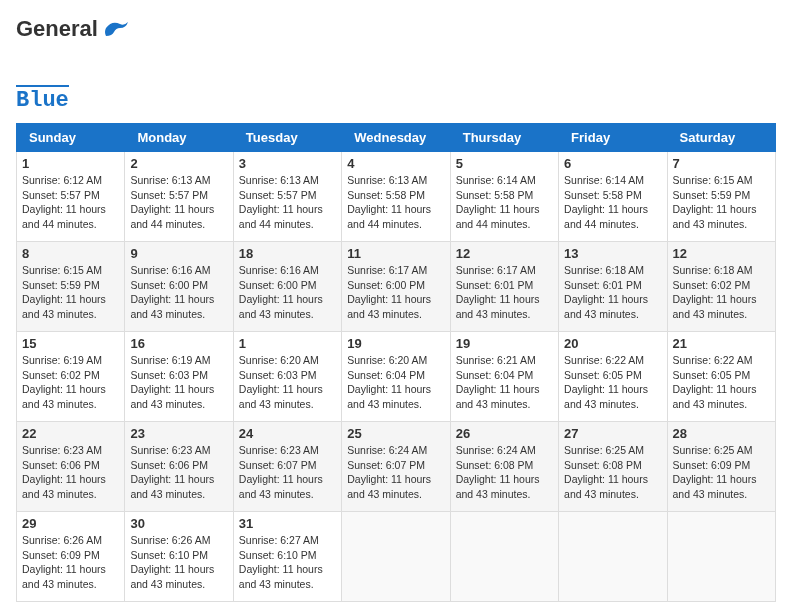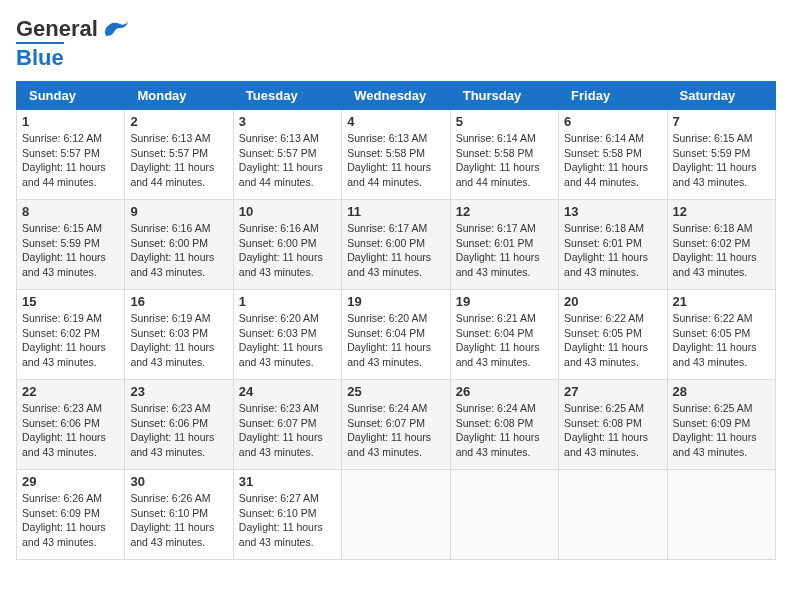--- a/index.html
+++ b/index.html
@@ -13,20 +13,21 @@
     .header-area {
       display: flex;
       justify-content: space-between;
       align-items: flex-start;
       margin-bottom: 10px;
     }
     .logo {
       display: flex;
       flex-direction: column;
       align-items: flex-start;
+      gap: 43px;
     }
     .logo-line1 { display: flex; align-items: center; gap: 2px; }
     .title-area { text-align: right; }
     .month-title {
       font-size: 36px;
       font-weight: bold;
       color: #333;
     }
     .location {
       font-size: 15px;
@@ -78,21 +79,21 @@
 <body>
 
 <div class="header-area">
   <div class="logo">
     <div class="logo-line1">
       <span style="font-size:22px;font-weight:bold;color:#333;">General</span>
       <svg width="28" height="22" viewBox="0 0 28 22" style="margin-left:2px;">
         <path d="M4,10 Q10,2 18,6 Q22,8 26,4 Q24,10 18,10 Q14,10 12,14 Q10,18 4,18 Q2,14 4,10Z" fill="#1a73c8"></path>
       </svg>
     </div>
-    <div style="display:flex;align-items:center;">
+    <div style="display:flex;align-items:center;font-family:Liberation Mono, monospace;">
       <span style="font-size:22px;font-weight:bold;color:#1a73c8;border-top:2px solid #1a73c8;padding-top:1px;">Blue</span>
     </div>
   </div>
   <div class="title-area">
     <div class="month-title"></div>
     <div class="location"></div>
   </div>
 </div>
 
 <table>
@@ -177,21 +178,21 @@
         </td>
         <td>
           <span class="day-num">9</span>
         <div class="cell-text">
           Sunrise: 6:16 AM<br>
           Sunset: 6:00 PM<br>
           Daylight: 11 hours and 43 minutes.
         </div>
         </td>
         <td>
-          <span class="day-num">10</span>
+          <span class="day-num">18</span>
         <div class="cell-text">
           Sunrise: 6:16 AM<br>
           Sunset: 6:00 PM<br>
           Daylight: 11 hours and 43 minutes.
         </div>
         </td>
         <td>
           <span class="day-num">11</span>
         <div class="cell-text">
           Sunrise: 6:17 AM<br>

